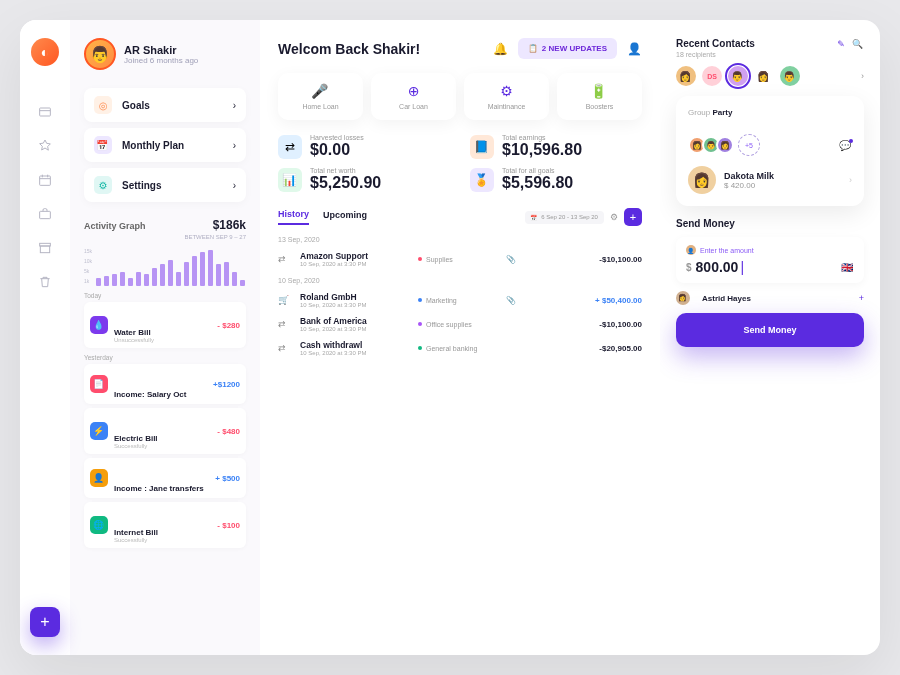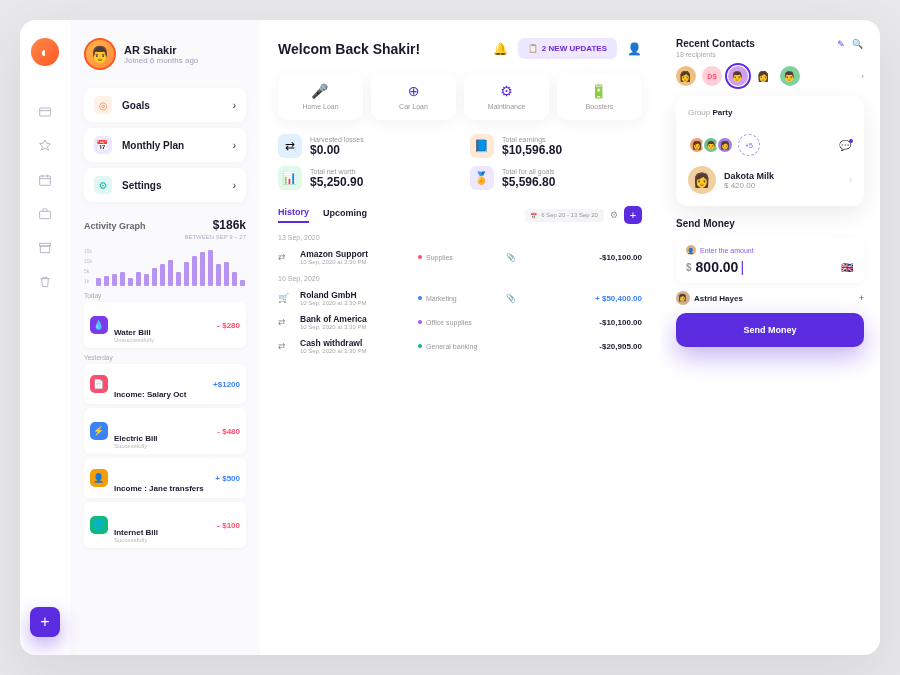--- a/index.html
+++ b/index.html
@@ -57,21 +57,21 @@
 .cat-row{display:flex;gap:8px;margin-bottom:14px;}
 .cat{flex:1;background:#fff;border-radius:10px;padding:10px 4px;text-align:center;box-shadow:0 4px 16px rgba(0,0,0,.05);cursor:pointer;}
 .cat-ic{font-size:14px;margin-bottom:4px;}
 .cat-lbl{font-size:7px;color:#999;}
 
 .stats{display:grid;grid-template-columns:1fr 1fr;gap:8px 20px;margin-bottom:16px;}
 .stat{display:flex;gap:8px;align-items:center;}
 .stat-ic{width:24px;height:24px;border-radius:6px;display:flex;align-items:center;justify-content:center;font-size:12px;}
 .stat-info{}
 .stat-lbl{font-size:7px;color:#999;}
-.stat-val{font-size:12px;font-weight:800;color:#1a1a2e;}
+.stat-val{font-size:16px;font-weight:800;color:#1a1a2e;}
 
 .ra-title{font-size:11px;font-weight:800;color:#1a1a2e;margin-bottom:10px;}
 .ra-tabs{display:flex;gap:14px;align-items:center;margin-bottom:10px;}
 .ra-tab{font-size:9px;font-weight:700;color:#1a1a2e;padding-bottom:4px;cursor:pointer;}
 .ra-tab.active{color:#5b2be0;border-bottom:2px solid #5b2be0;}
 .ra-tools{margin-left:auto;display:flex;gap:6px;align-items:center;}
 .date-chip{font-size:6px;color:#999;background:#f5f5f8;padding:3px 6px;border-radius:4px;display:flex;align-items:center;gap:3px;}
 .ra-gear{font-size:9px;color:#999;cursor:pointer;}
 .ra-plus{width:18px;height:18px;background:#5b2be0;border-radius:5px;color:#fff;display:flex;align-items:center;justify-content:center;font-size:11px;cursor:pointer;}
 
@@ -126,21 +126,21 @@
 .amt-box{background:#fff;border-radius:8px;padding:8px 10px;box-shadow:0 2px 8px rgba(0,0,0,.04);margin-bottom:8px;}
 .amt-head{display:flex;align-items:center;gap:4px;margin-bottom:4px;}
 .amt-av{width:10px;height:10px;border-radius:50%;background:#e0b080;font-size:6px;display:flex;align-items:center;justify-content:center;}
 .amt-lbl{font-size:7px;color:#8b5cf6;}
 .amt-row{display:flex;align-items:center;gap:4px;}
 .amt-cur{font-size:10px;color:#999;font-weight:700;}
 .amt-val{font-size:14px;font-weight:800;color:#1a1a2e;flex:1;}
 .amt-val::after{content:'|';color:#5b2be0;font-weight:400;margin-left:2px;}
 .flag{font-size:10px;}
 
-.recip{display:flex;align-items:center;gap:4px;margin-bottom:8px;}
+.recip{display:flex;align-items:center;gap:12px;margin-bottom:8px;}
 .recip-av{width:14px;height:14px;border-radius:50%;background:#d0b090;font-size:7px;display:flex;align-items:center;justify-content:center;}
 .recip-name{font-size:8px;font-weight:700;color:#1a1a2e;flex:1;}
 .recip-plus{font-size:9px;color:#5b2be0;cursor:pointer;}
 
 .send-btn{background:#5b2be0;color:#fff;font-size:9px;font-weight:700;padding:12px;border-radius:10px;text-align:center;cursor:pointer;box-shadow:0 10px 24px rgba(91,43,224,.35);}
 </style>
 </head>
 <body>
 
 <div class="app">

